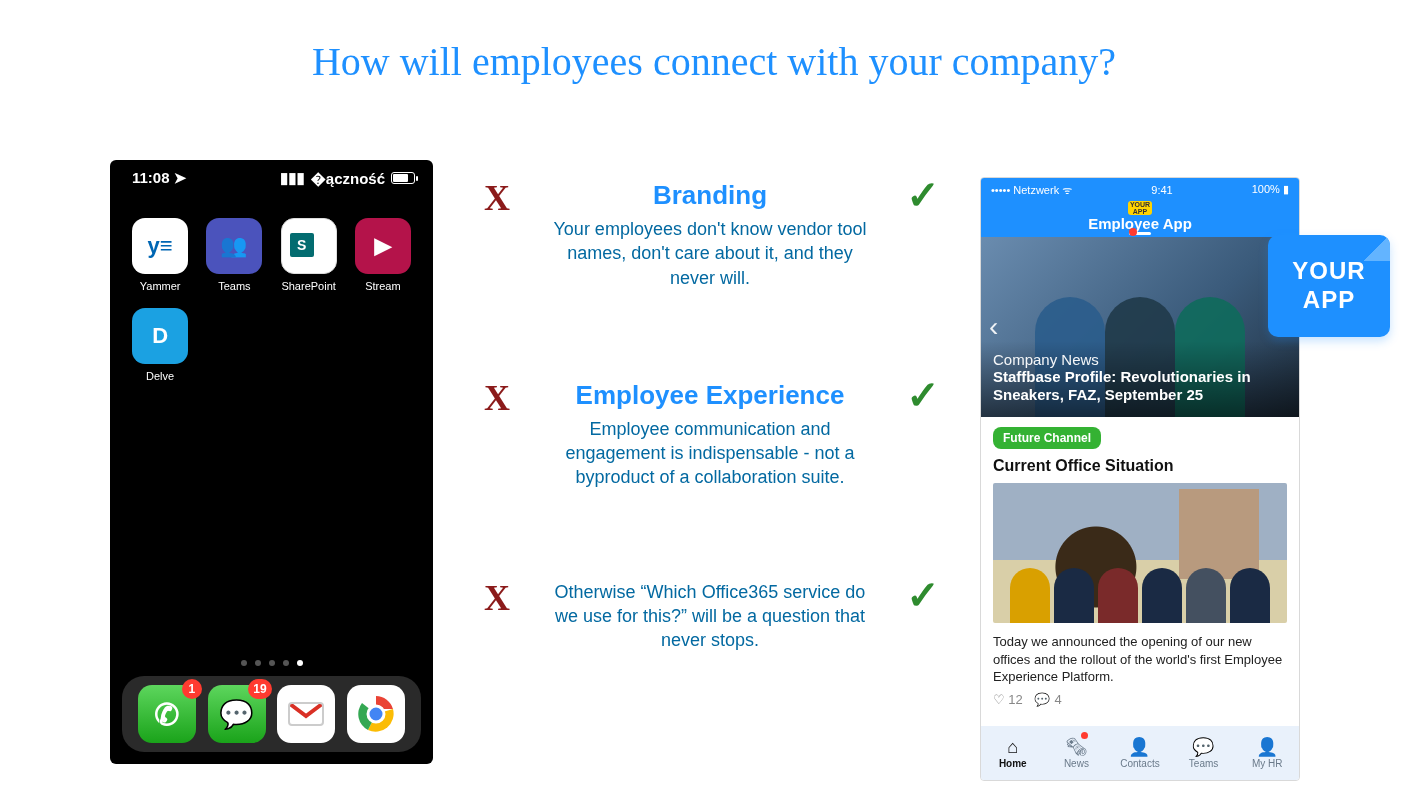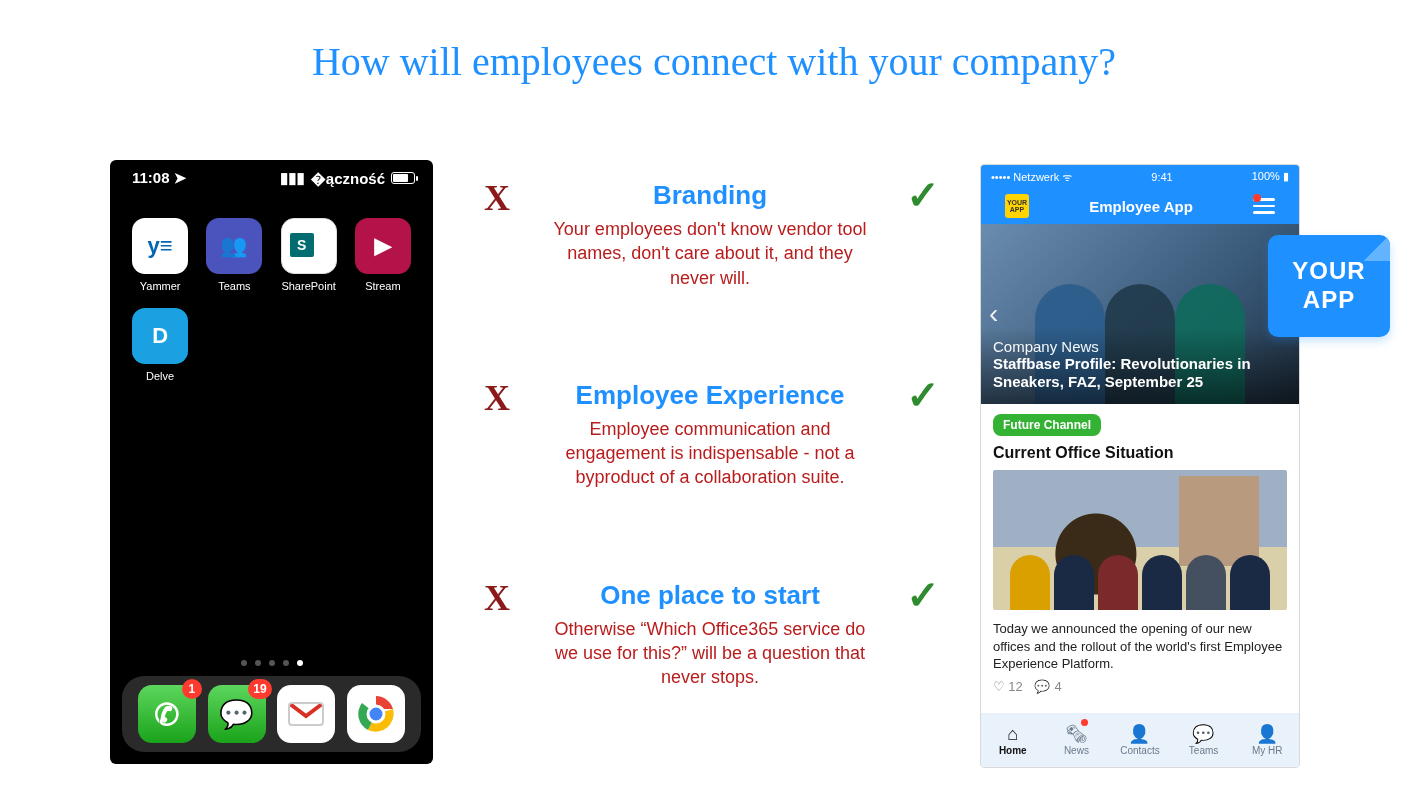--- a/index.html
+++ b/index.html
@@ -92,38 +92,38 @@
     display:flex; flex-direction:column; gap:90px;
   }
   .row {
     display:flex; align-items:flex-start; gap:24px;
   }
   .x-mark, .check-mark { font-size:36px; font-weight:800; line-height:1; width:44px; text-align:center; font-family: Georgia, serif; }
   .x-mark { color:#8b1a1a; }
   .check-mark { font-size:40px; color:#2e8b2e; margin-top:-4px; }
   .block { flex:1; text-align:center; }
   .block h3 { color:#1e90ff; font-size:26px; font-weight:700; margin-bottom:6px; }
-  .block p  { color:#b91c1c; font-size:18px; line-height:1.35; }
+  .block p  { color:#0369a1; font-size:18px; line-height:1.35; }
 
   
   .empapp {
-    position:absolute; left:980px; top:4px;
+    position:absolute; left:980px; top:17px;
     width:320px; height:604px;
     background:#fff; border:1px solid #d9d9d9; border-radius:4px;
     overflow:hidden;
     font-family: "Helvetica Neue", Arial, sans-serif;
   }
   .empapp .status-and {
     background:#1e90ff; color:#fff;
     display:flex; justify-content:space-between; align-items:center;
     font-size:11px; padding:4px 10px;
   }
   .empapp .header {
     background:#1e90ff; color:#fff; height:36px;
-    display:flex; align-items:center; justify-content:space-between; padding:0 24px;
+    display:flex; align-items:center; justify-content:space-between; padding:0 24px;flex-direction:column;
   }
   .empapp .header .title-s { font-weight:600; font-size:15px; }
   .empapp .logo-sq { width:24px; height:24px; background:#ffd400; border-radius:3px; display:flex; align-items:center; justify-content:center; font-size:7px; font-weight:800; color:#333; line-height:1; text-align:center; }
   .hamburger { position:relative; width:22px; height:16px; }
   .hamburger span { position:absolute; left:0; right:0; height:2.5px; background:#fff; border-radius:2px; }
   .hamburger span:nth-child(1){top:0;} .hamburger span:nth-child(2){top:6.5px;} .hamburger span:nth-child(3){top:13px;}
   .hamburger .dot { position:absolute; top:-4px; right:-4px; width:8px; height:8px; background:#ff3b30; border-radius:50%; }
 
   .hero { position:relative; height:180px; background:linear-gradient(135deg,#6a8caf 0%, #3a5a7a 60%, #203040 100%); color:#fff; }
   .hero .people { position:absolute; inset:0; display:flex; align-items:flex-end; justify-content:center; gap:-10px; opacity:0.9; }
@@ -263,21 +263,20 @@
       <div class="x-mark">X</div>
       <div class="block">
         <h3>Employee Experience</h3>
         <p>Employee communication and engagement is indispensable - not a byproduct of a collaboration suite.</p>
       </div>
       <div class="check-mark">✓</div>
     </div>
     <div class="row">
       <div class="x-mark">X</div>
       <div class="block">
-        <h3>One place to start</h3>
         <p>Otherwise “Which Office365 service do we use for this?” will be a question that never stops.</p>
       </div>
       <div class="check-mark">✓</div>
     </div>
   </div>
 
   <div class="empapp">
     <div class="status-and">
       <span><span>••••• <span>Netzwerk</span></span> <span>ᯤ</span></span>
       <span>9:41</span>

